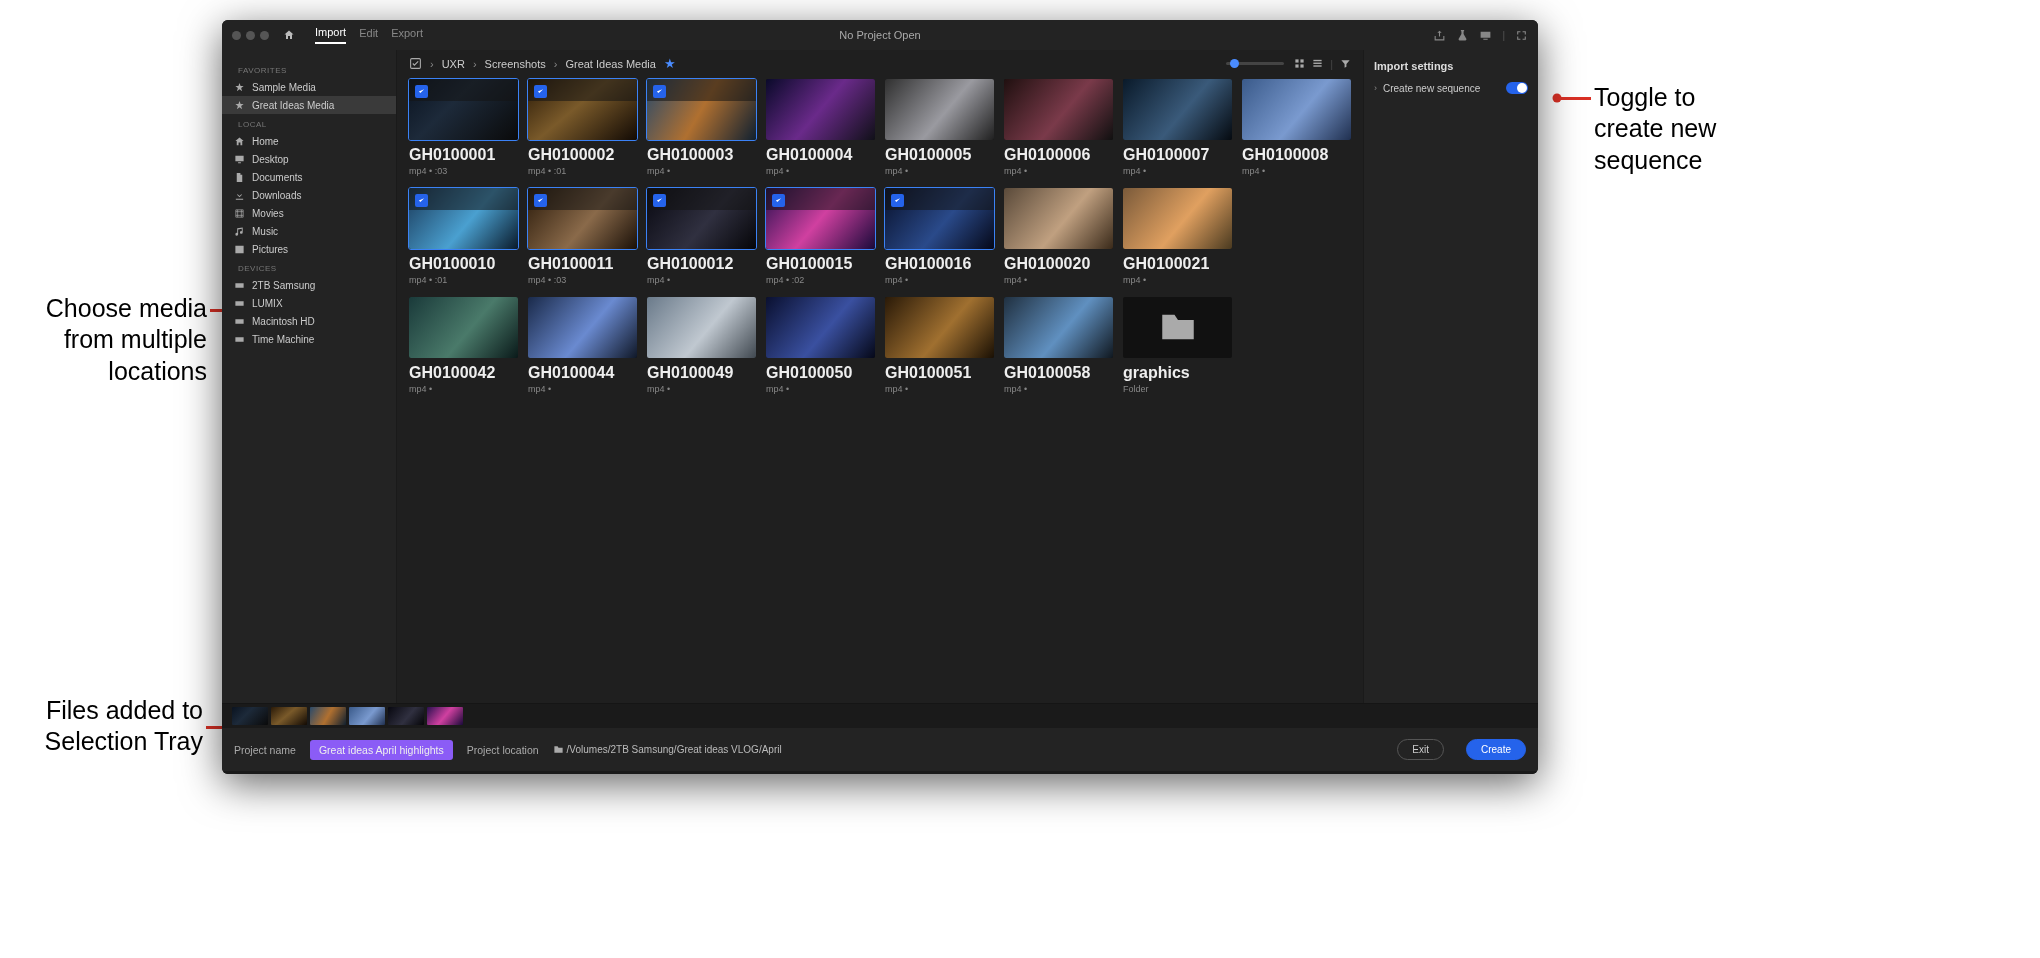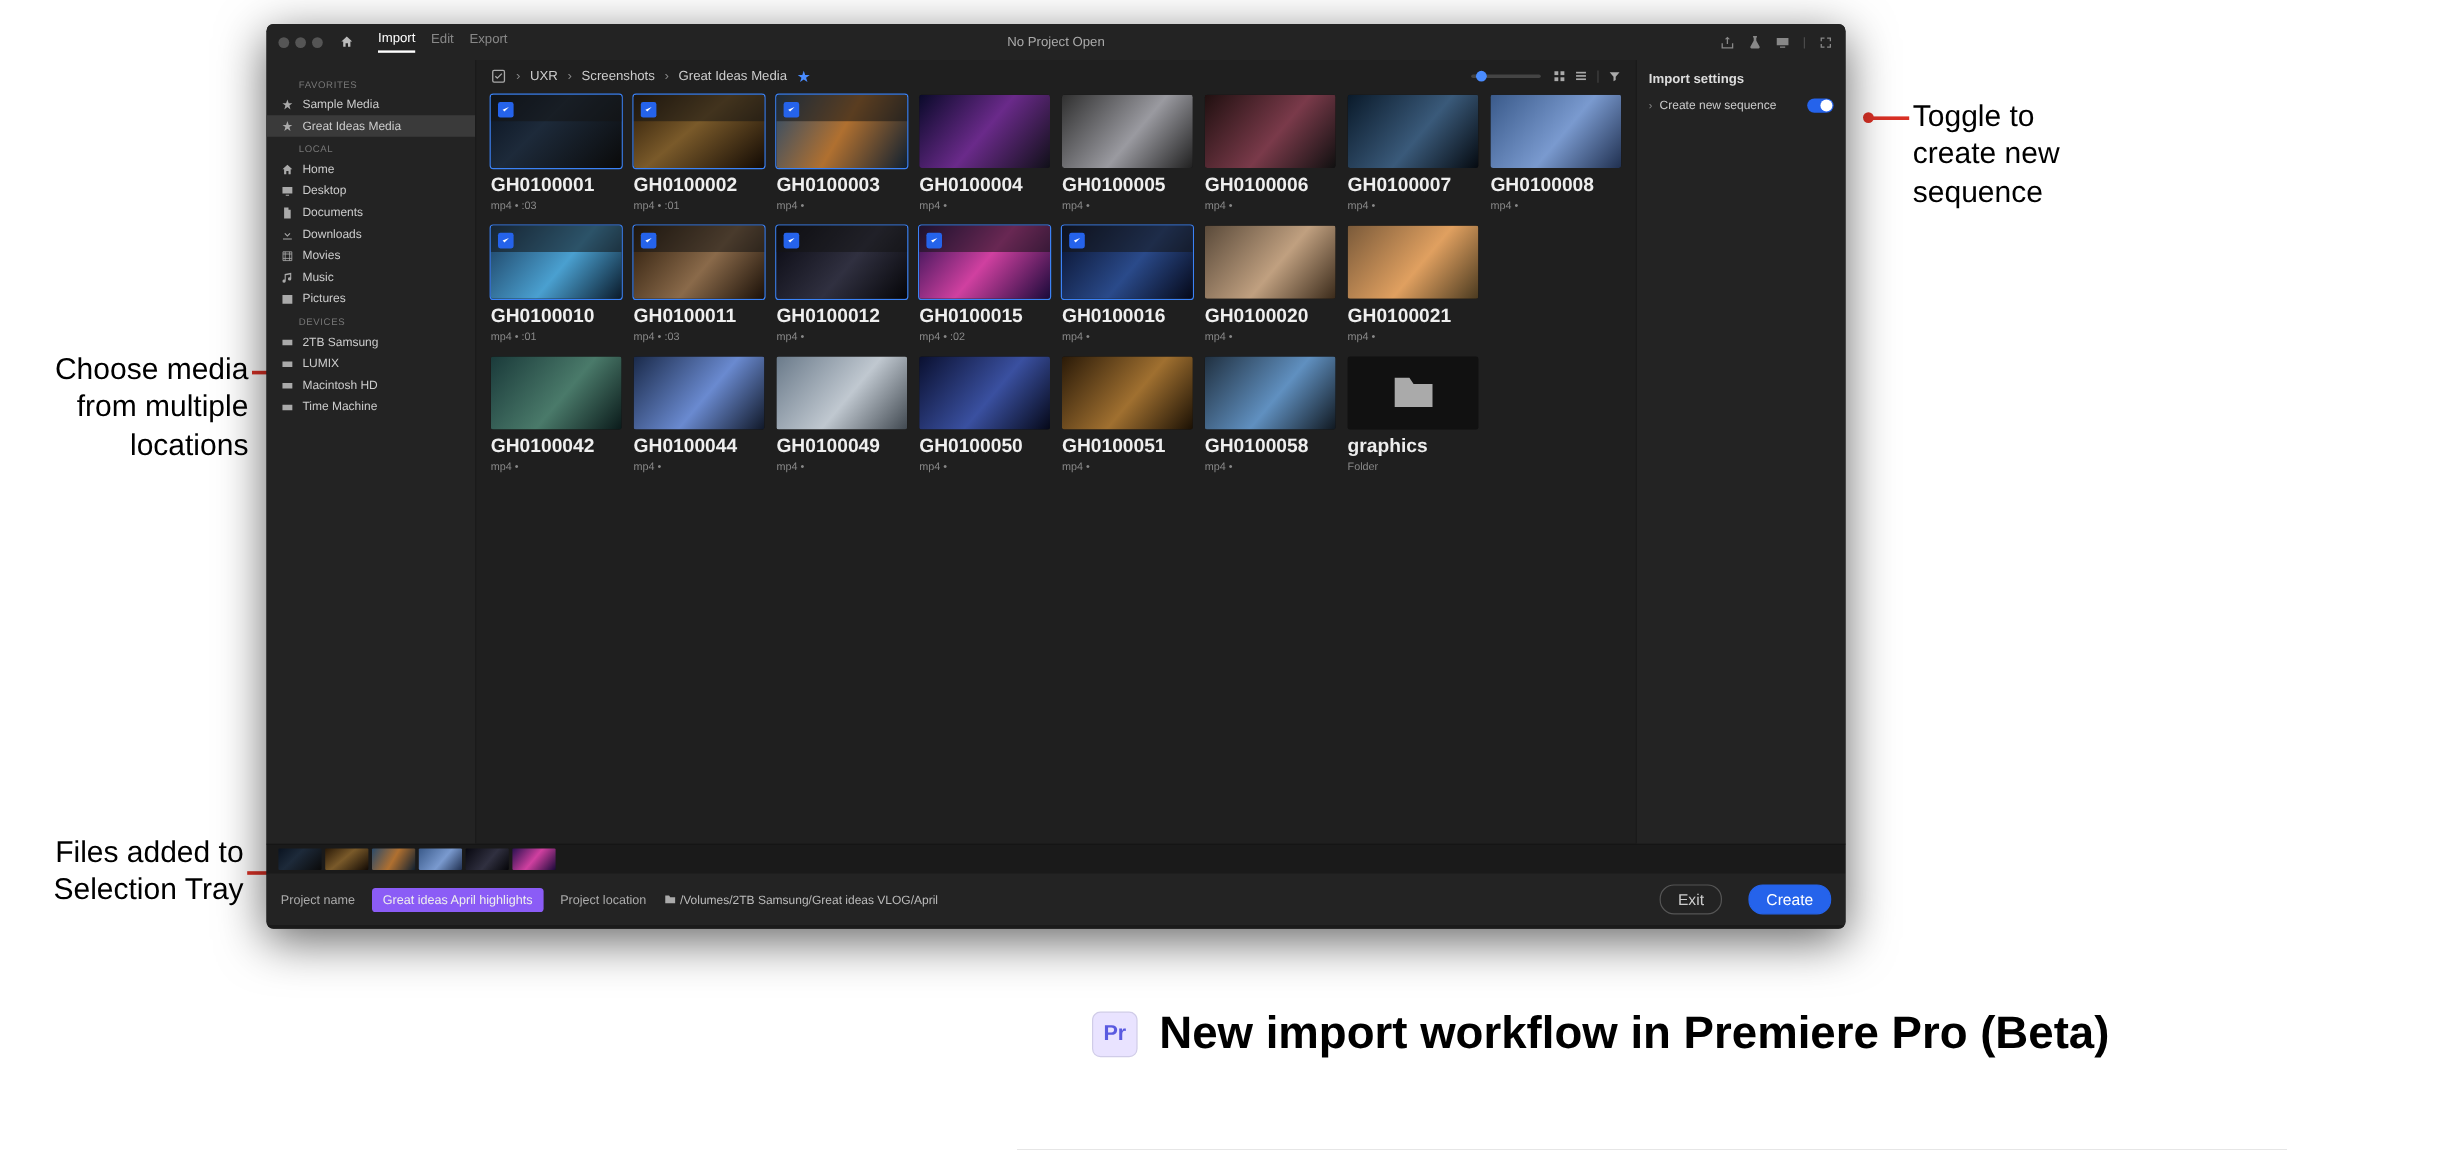--- a/index.html
+++ b/index.html
@@ -38,21 +38,21 @@
   .nav-tabs .tab.active { color:#fff; border-bottom: 2px solid #fff;}
   .home-ic { width:12px; height:12px; fill:#bbb; }
   .titlecenter { position:absolute; left:50%; transform:translateX(-50%); font-size:11px; color:#aaa;}
   .titleright { margin-left:auto; display:flex; gap:10px; align-items:center; }
   .titleright svg { width:13px; height:13px; fill:#888; }
 
   .body { display:flex; height: calc(100% - 30px - 25px - 43px - 3px); }
 
   
   .sidebar { width: 175px; background:#232323; padding:10px 0; overflow:hidden; border-right:1px solid #1a1a1a;}
-  .sb-head { font-size:8px; letter-spacing:.5px; color:#777; padding: 6px 27px 3px; text-transform:uppercase;}
+  .sb-head { font-size:8px; letter-spacing:.5px; color:#777; padding: 6px 16px 3px; text-transform:uppercase;}
   .sb-item { display:flex; align-items:center; gap:7px; padding:3.5px 12px; font-size:10px; color:#ccc; cursor:default;}
   .sb-item.sel { background:#3a3a3a; }
   .sb-item svg, .sb-item .ico { width:11px; height:11px; fill:#aaa; flex:0 0 auto;}
 
   
   .main { flex:1; display:flex; flex-direction:column; background:#1f1f1f; }
   .pathbar { display:flex; align-items:center; gap:8px; padding:6px 12px 4px; font-size:11px; color:#ccc;}
   .pathbar .crumb { color:#ccc; }
   .pathbar .sep { color:#888; }
   .pathbar .star { color:#4a8cff; font-size:13px; }
@@ -109,21 +109,21 @@
   
   .tray { height:25px; background:#1a1a1a; border-top:1px solid #151515; display:flex; align-items:center; padding:0 10px; gap:3px;}
   .tray .mini{width:36px;height:18px;border-radius:1px;}
 
   
   .bottom { height:43px; background:#232323; display:flex; align-items:center; padding:0 12px; gap:14px;}
   .bottom .lbl{font-size:10.5px;color:#aaa;}
   .namebox{background:#8b5cf6;color:#eee;font-size:10.5px;padding:4px 9px;border-radius:3px;}
   .loc{font-size:10px;color:#bbb;}
   .loc-ic{width:11px;height:11px;fill:#aaa;margin-right:3px;vertical-align:-2px;}
-  .btn{margin-left:8px;font-size:13px;padding:4px 14px;border-radius:12px;border:1px solid #555;color:#ccc;cursor:default;}
+  .btn{margin-left:8px;font-size:10px;padding:4px 14px;border-radius:12px;border:1px solid #555;color:#ccc;cursor:default;}
   .btn.primary{background:#2563eb;border-color:#2563eb;color:#fff;}
   .spacer{flex:1;}
 
   .statusbar{height:3px;background:#1a1a1a;}
 
   
   .caption{position:absolute; left:910px; top:840px; display:flex; align-items:center; gap:18px;}
   .pr-badge{width:38px;height:38px;border-radius:7px;background:#e9e3ff;display:flex;align-items:center;justify-content:center;font-weight:700;font-size:18px;color:#5a5ae0;border:1px solid #d0cce8;}
   .cap-text{font-size:38px;font-weight:700;color:#000;}
 </style>
@@ -537,18 +537,14 @@
             <path d="M3 5h7l2 3h9v11H3z"></path>
           </svg><span class="loc">/Volumes/2TB Samsung/Great ideas VLOG/April</span>
       </span>
       <div class="spacer"></div>
       <div class="btn">Exit</div>
       <div class="btn primary">Create</div>
     </div>
     <div class="statusbar"></div>
   </div>
 
-  <div class="caption">
-    <div class="pr-badge">Pr</div>
-    <div class="cap-text">New import workflow in Premiere Pro (Beta)</div>
-  </div>
 
 </div>
 
 </body></html>

